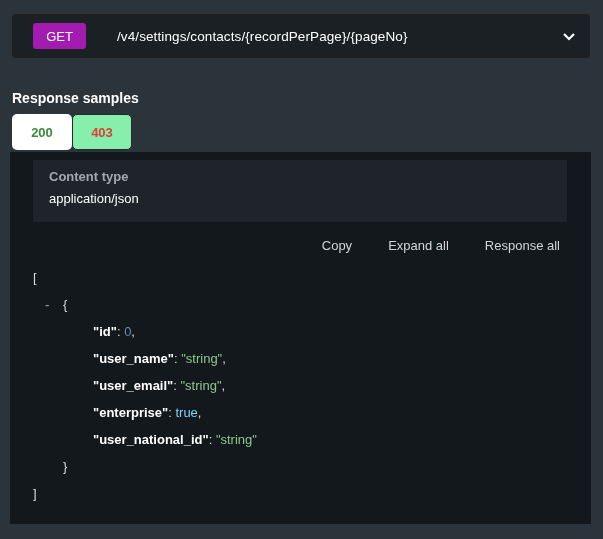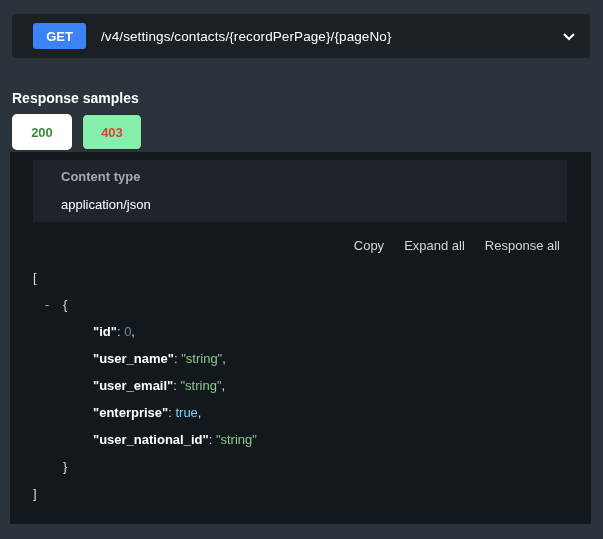--- a/index.html
+++ b/index.html
@@ -3,48 +3,48 @@
 <meta charset="utf-8">
 <style>
   html,body{margin:0;padding:0;background:#2b333b;}
   .app{position:relative;width:603px;height:539px;background:#2b333b;
        font-family:"Liberation Sans",sans-serif;overflow:hidden;}
 
   
   .method-bar{position:absolute;left:12px;top:14px;width:578px;height:44px;
     background:#1a2024;border-radius:4px;display:flex;align-items:center;
     padding:0 14px 0 21px;box-sizing:border-box;cursor:pointer;}
-  .method-badge{width:53px;height:26px;background:#3b82f6;border-radius:3px;
-    color:#ffffff;font-size:13px;font-weight:bold;display:flex;
+  .method-badge{width:53px;height:26px;background:#a21caf;border-radius:3px;
+    color:#ffffff;font-size:13px;font-weight:normal;display:flex;
     align-items:center;justify-content:center;flex:0 0 auto;}
-  .endpoint-path{margin-left:15px;color:#ffffff;font-size:13.5px;
+  .endpoint-path{margin-left:31px;color:#ffffff;font-size:13.5px;
     white-space:nowrap;letter-spacing:.1px;}
   .chevron{margin-left:auto;display:flex;align-items:center;}
 
   
   .section-title{position:absolute;left:12px;top:78px;color:#ffffff;
     font-size:14px;font-weight:bold;margin-top:12px;}
 
   
-  .tabs{position:absolute;left:12px;top:114px;display:flex;gap:10px;}
+  .tabs{position:absolute;left:12px;top:114px;display:flex;}
   .tab{width:60px;height:36px;border-radius:5px;display:flex;align-items:center;
     justify-content:center;font-size:13px;font-weight:bold;cursor:pointer;
     box-sizing:border-box;}
   .tab.active{background:#ffffff;color:#3a8a3c;}
   .tab.err{background:#86efac;color:#e13c38;border:1px solid #23292e;}
 
   
   .panel{position:absolute;left:10px;top:152px;width:581px;height:372px;
     background:#13181c;}
   .ct-box{position:absolute;left:23px;top:8px;width:534px;height:62px;
-    background:#1e242a;box-sizing:border-box;padding:9px 28px;}
+    background:#1e242a;box-sizing:border-box;padding:9px 16px;}
   .ct-label{color:#a3a9ac;font-size:13px;font-weight:bold;}
-  .ct-value{color:#ffffff;font-size:13px;margin-top:13px;}
+  .ct-value{color:#ffffff;font-size:13px;margin-top:7px;}
 
-  .actions{position:absolute;top:86px;right:31px;display:flex;gap:20px;}
+  .actions{position:absolute;top:86px;right:31px;display:flex;gap:36px;}
   .action-link{color:#d3d4d5;font-size:13px;cursor:pointer;white-space:nowrap;}
 
   
   .code{position:absolute;left:0;top:112px;right:0;font-size:13px;}
   .code-line{height:27px;line-height:27px;white-space:pre;}
   .tok-key{color:#ffffff;font-weight:bold;}
   .tok-punct{color:#d8dadb;}
   .tok-num{color:#6d87ab;}
   .tok-str{color:#8cc88d;}
   .tok-bool{color:#7dd3fc;}

